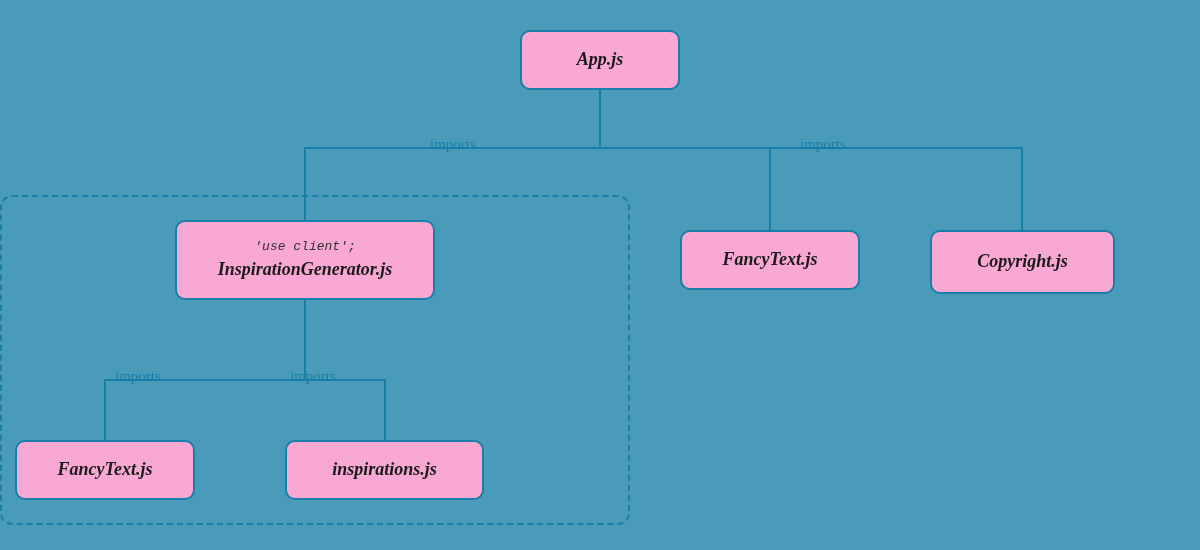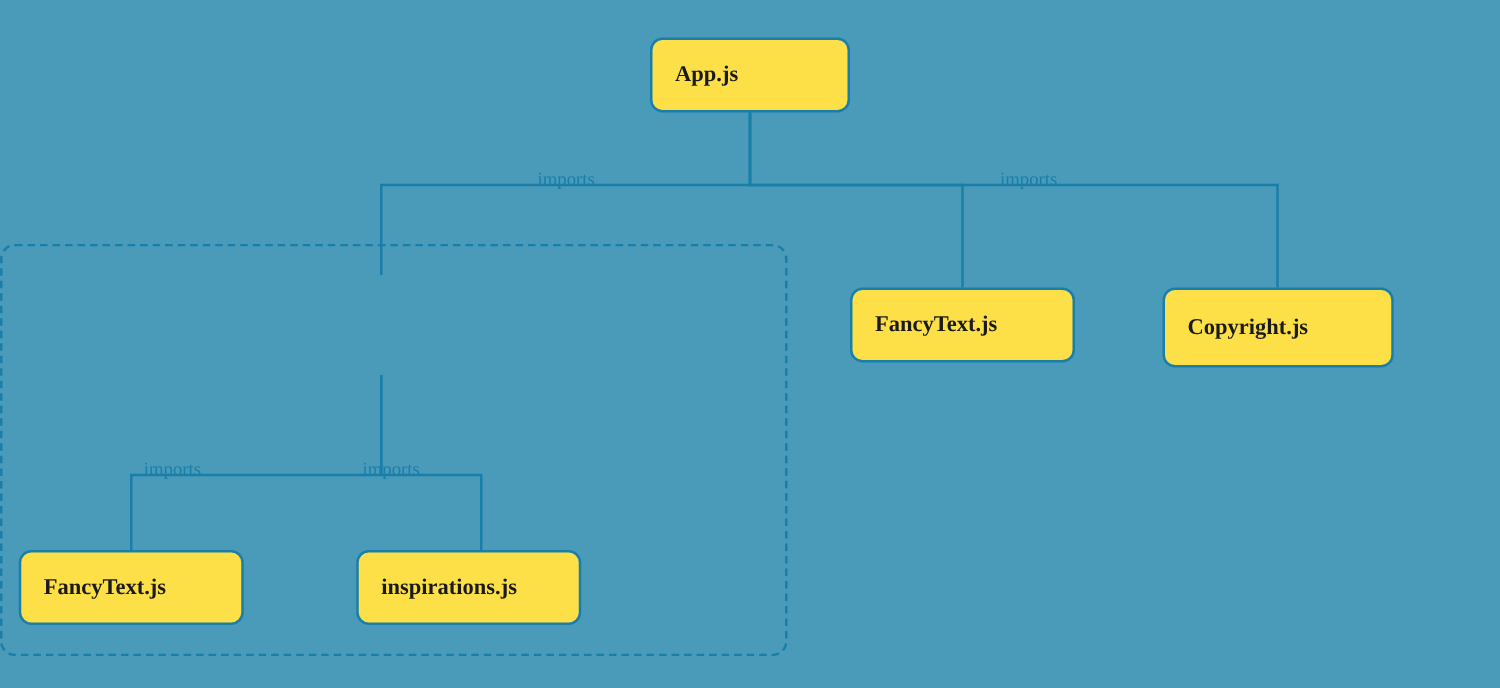--- a/index.html
+++ b/index.html
@@ -23,33 +23,34 @@
       position: absolute;
       top: 0;
       left: 0;
       width: 100%;
       height: 100%;
       pointer-events: none;
     }
 
     .node {
       position: absolute;
-      background: #fde047;
+      background: #f9a8d4;
       border: 2px solid #1a7fa8;
       border-radius: 10px;
       display: flex;
       flex-direction: column;
-      align-items: flex-start;
+      align-items: center;
       justify-content: center;
       font-size: 18px;
       font-weight: bold;
       color: #1a1a1a;
       padding: 10px 18px;
       text-align: center;
       line-height: 1.3;
+      font-style: italic;
     }
 
     .node .use-client {
       font-family: 'Courier New', monospace;
       font-size: 13px;
       font-weight: normal;
       color: #333;
       margin-bottom: 2px;
     }
 
@@ -83,21 +84,21 @@
     }
 
     #node-fancytext-bottom {
       width: 180px;
       height: 60px;
       top: 440px;
       left: 15px;
     }
 
     #node-inspirations {
-      width: 180px;
+      width: 199px;
       height: 60px;
       top: 440px;
       left: 285px;
     }
 
     
     .dashed-box {
       position: absolute;
       border: 2px dashed #1a7fa8;
       border-radius: 12px;
@@ -140,20 +141,24 @@
   <span class="label-imports" style="top: 136px; left: 800px;">imports</span>
 
   <span class="label-imports" style="top: 368px; left: 115px;">imports</span>
 
   <span class="label-imports" style="top: 368px; left: 290px;">imports</span>
 
   <div class="node" id="node-appjs">
     <span>App.js</span>
   </div>
 
+  <div class="node" id="node-inspiration">
+    <span class="use-client">'use client';</span>
+    <span>InspirationGenerator.js</span>
+  </div>
 
   <div class="node" id="node-fancytext-top">
     <span>FancyText.js</span>
   </div>
 
   <div class="node" id="node-copyright">
     <span>Copyright.js</span>
   </div>
 
   <div class="node" id="node-fancytext-bottom">

